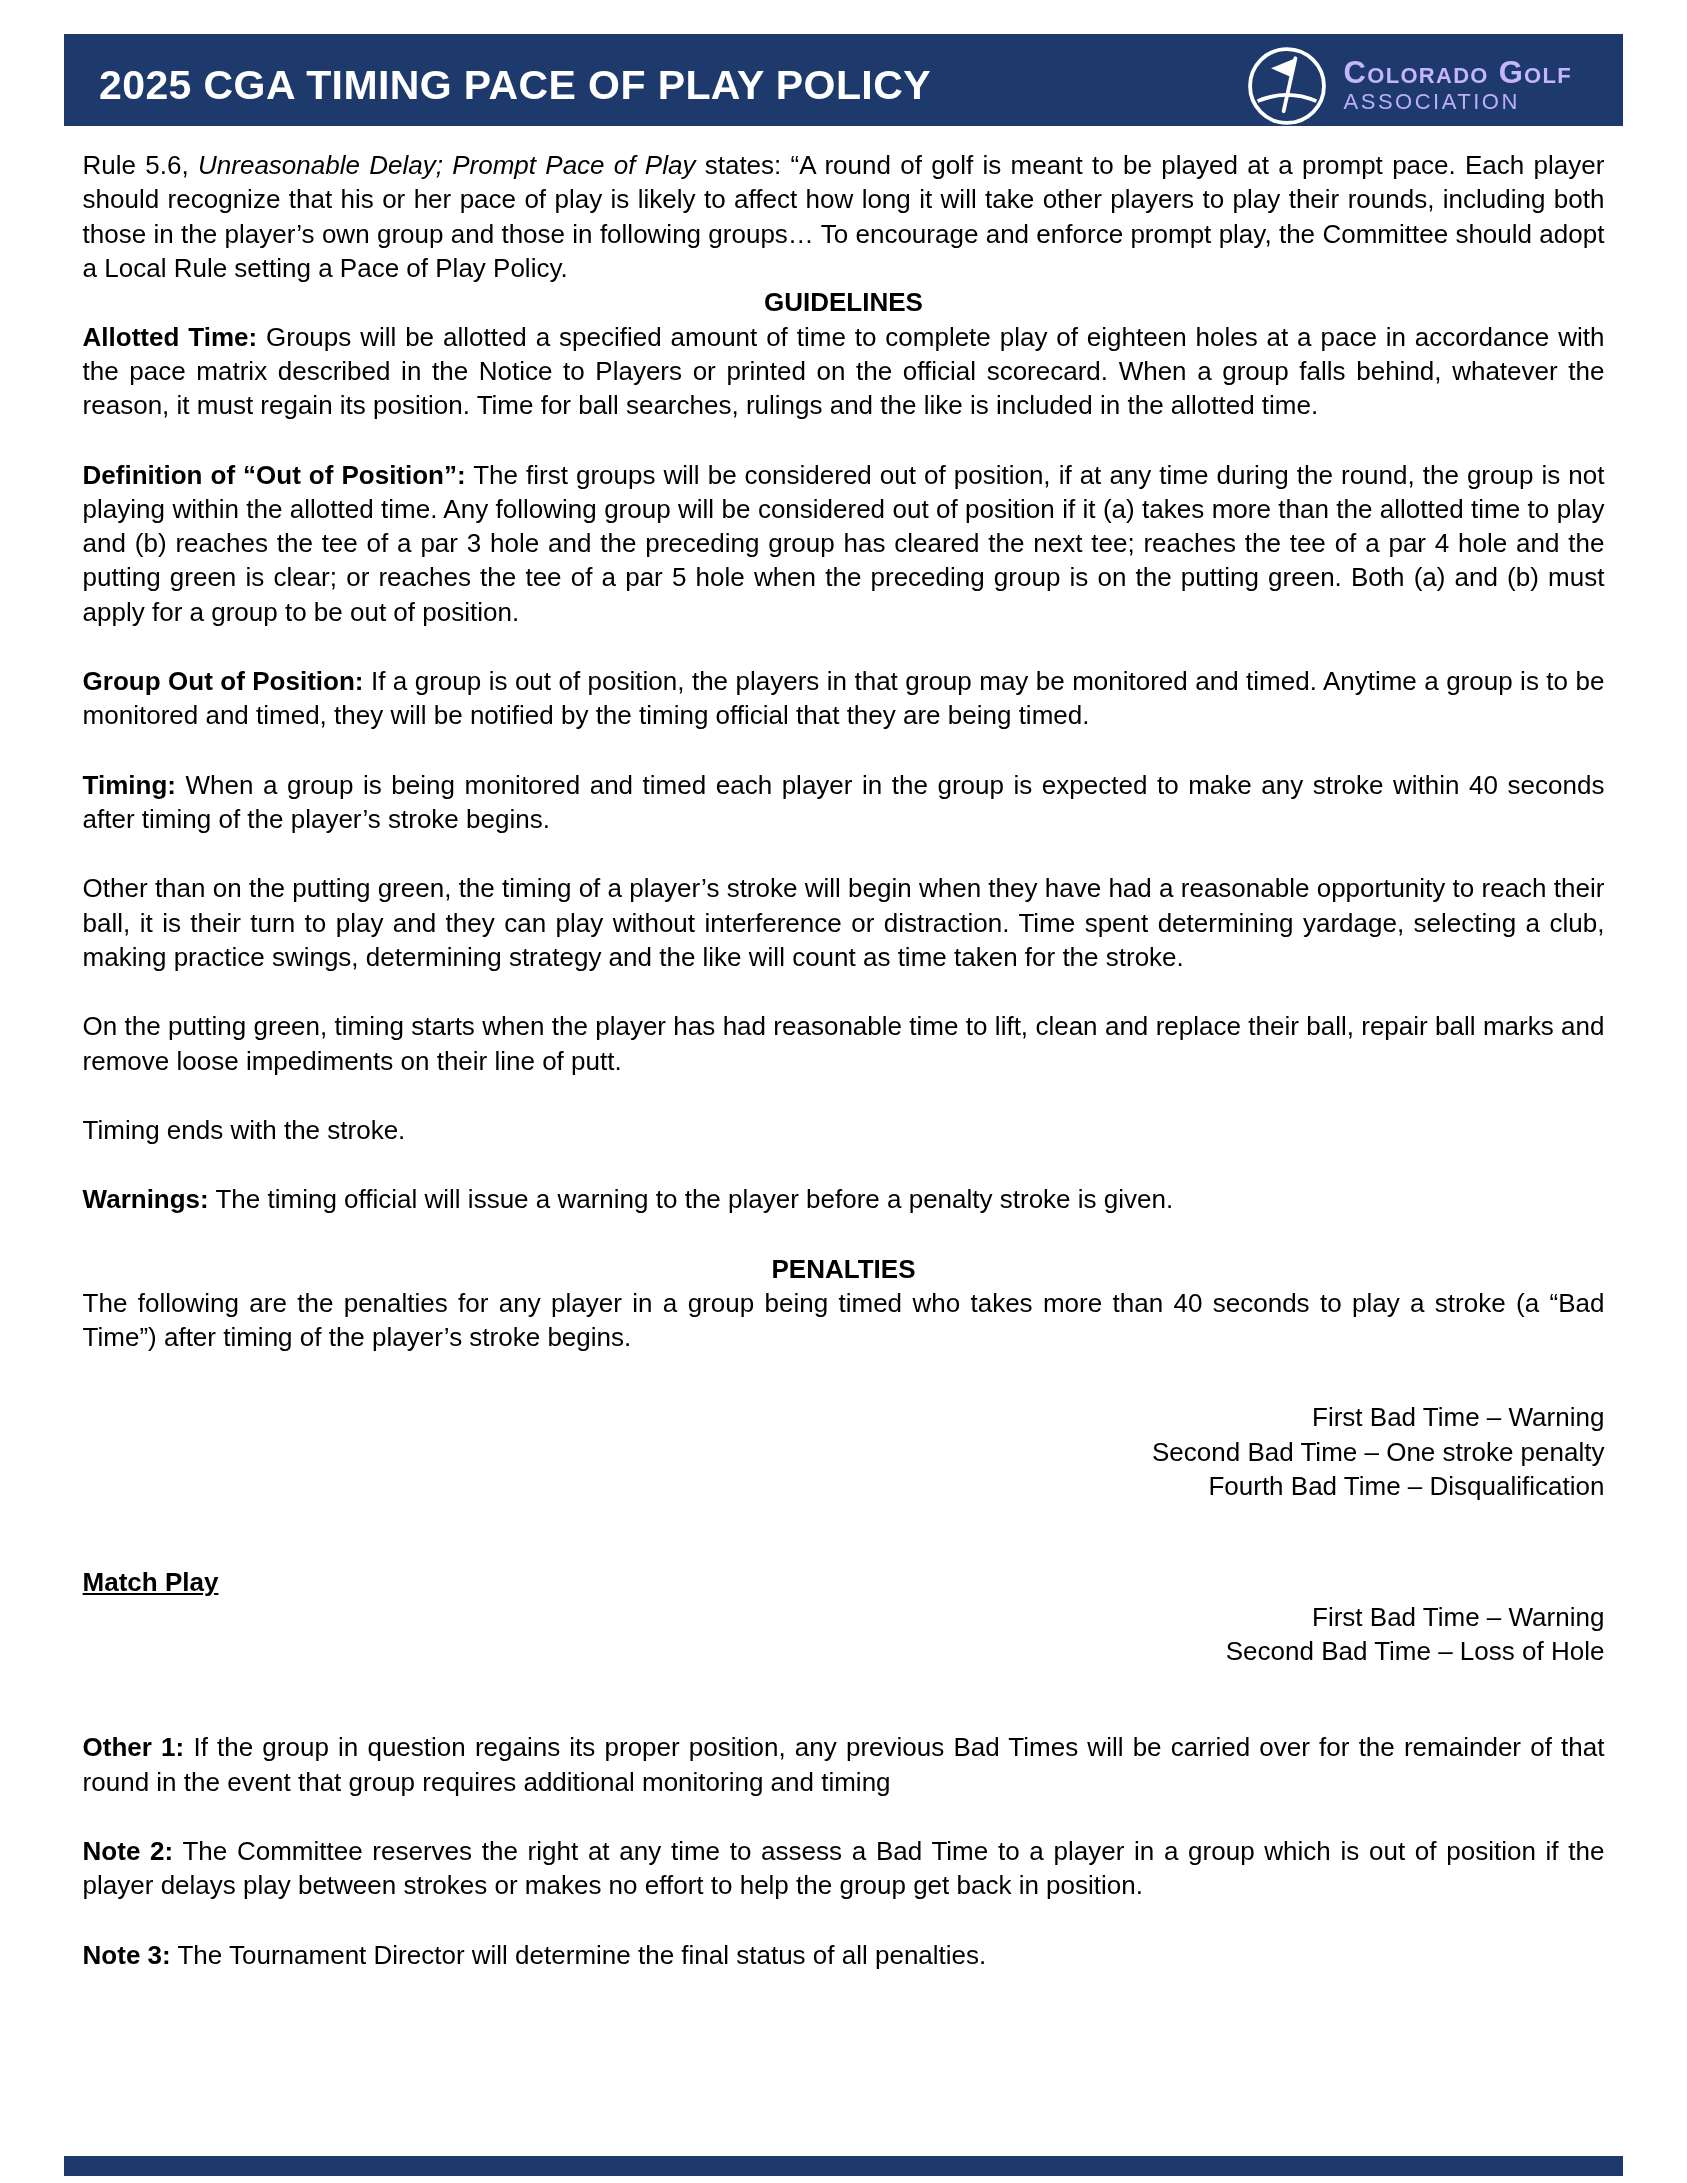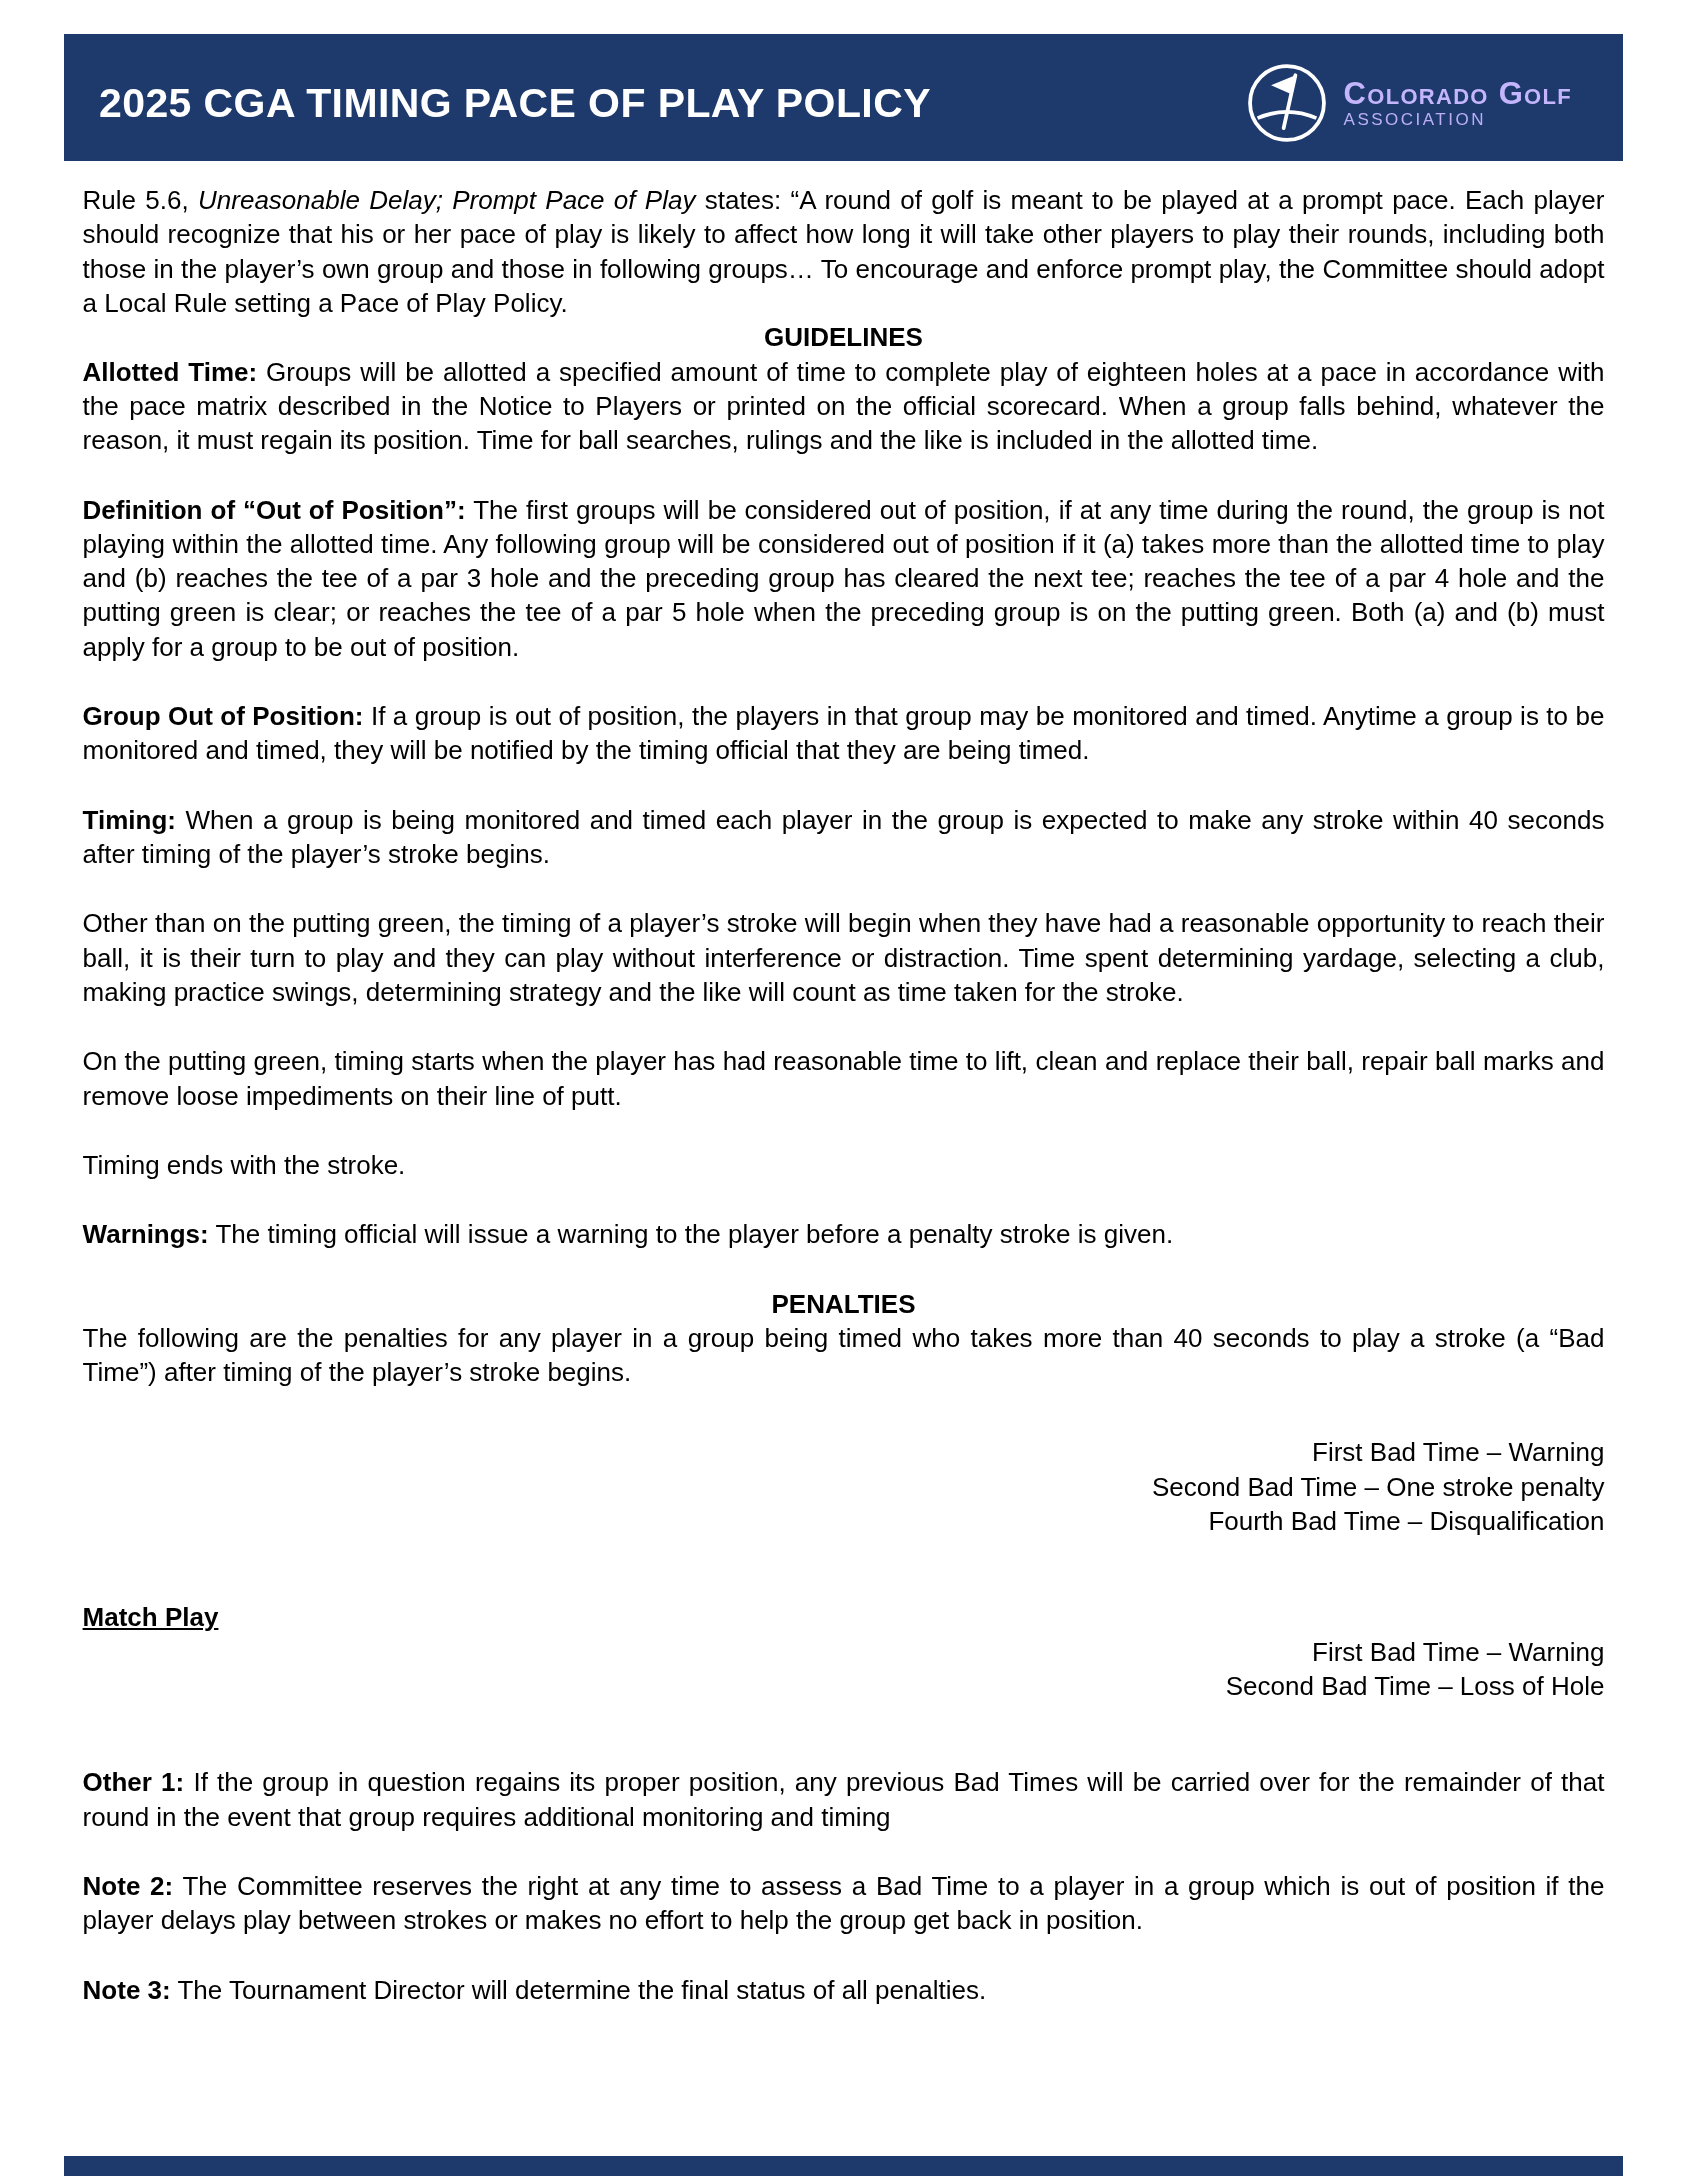--- a/index.html
+++ b/index.html
@@ -16,21 +16,21 @@
   }
   .page {
     position: relative;
     width: 100%;
     height: 100%;
     padding: 34px 64px 0 64px;
   }
   
   .banner {
     background: var(--banner, #1e3a6d);
-    height: 127px;
+    height: 92px;
     display: flex;
     align-items: center;
     justify-content: space-between;
     padding: 11px 51px 0 35px;
   }
   .banner-title {
     color: #ffffff;
     font-size: 41px;
     font-weight: 700;
     letter-spacing: 0.4px;
@@ -44,21 +44,21 @@
   }
   .logo-mark svg { display: block; }
   .logo-text { display: flex; flex-direction: column; line-height: 1.1; }
   .logo-text .l1 {
     font-size: 31px;
     font-weight: 700;
     font-variant: small-caps;
     letter-spacing: 1.3px;
   }
   .logo-text .l2 {
-    font-size: 17px;
+    font-size: 22px;
     font-weight: 400;
     letter-spacing: 2.5px;
     opacity: 0.95;
   }
   
   .content {
     padding: 22px 18.6px 0 18.6px;
     line-height: 1.32;
   }
   .para {

